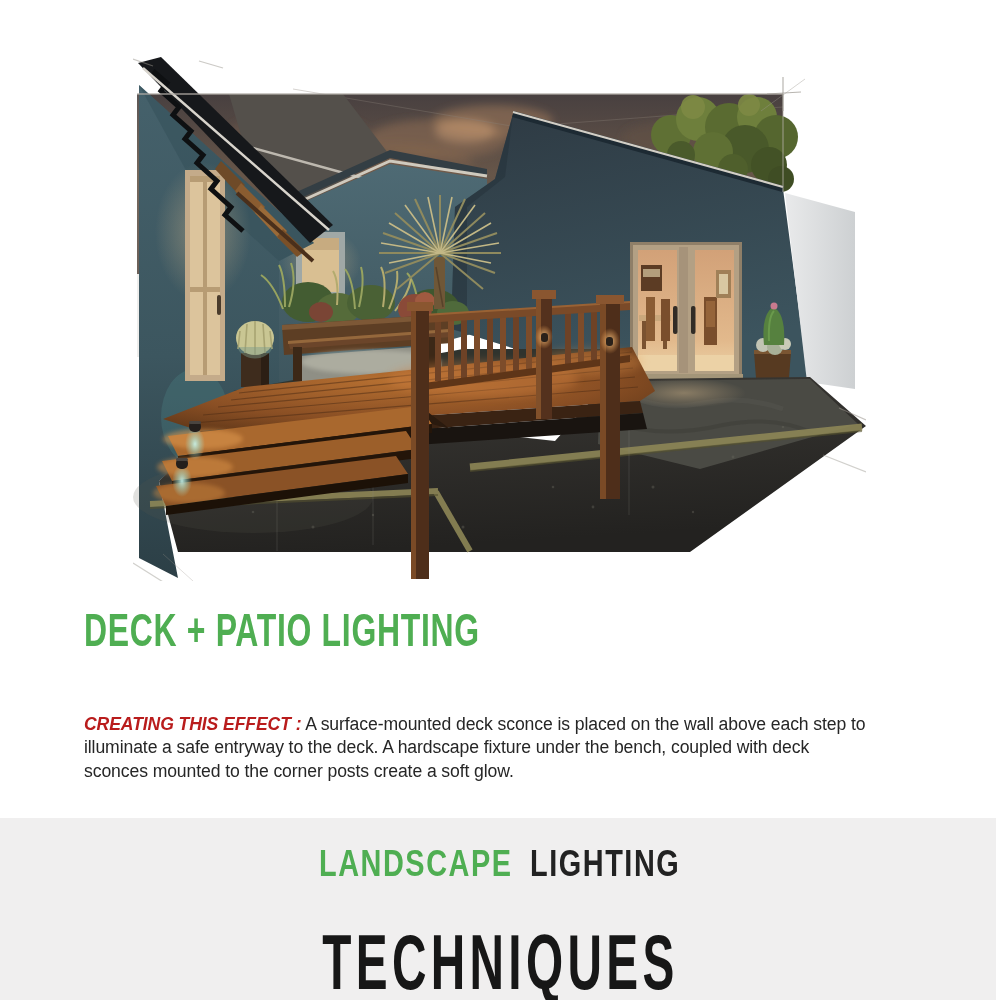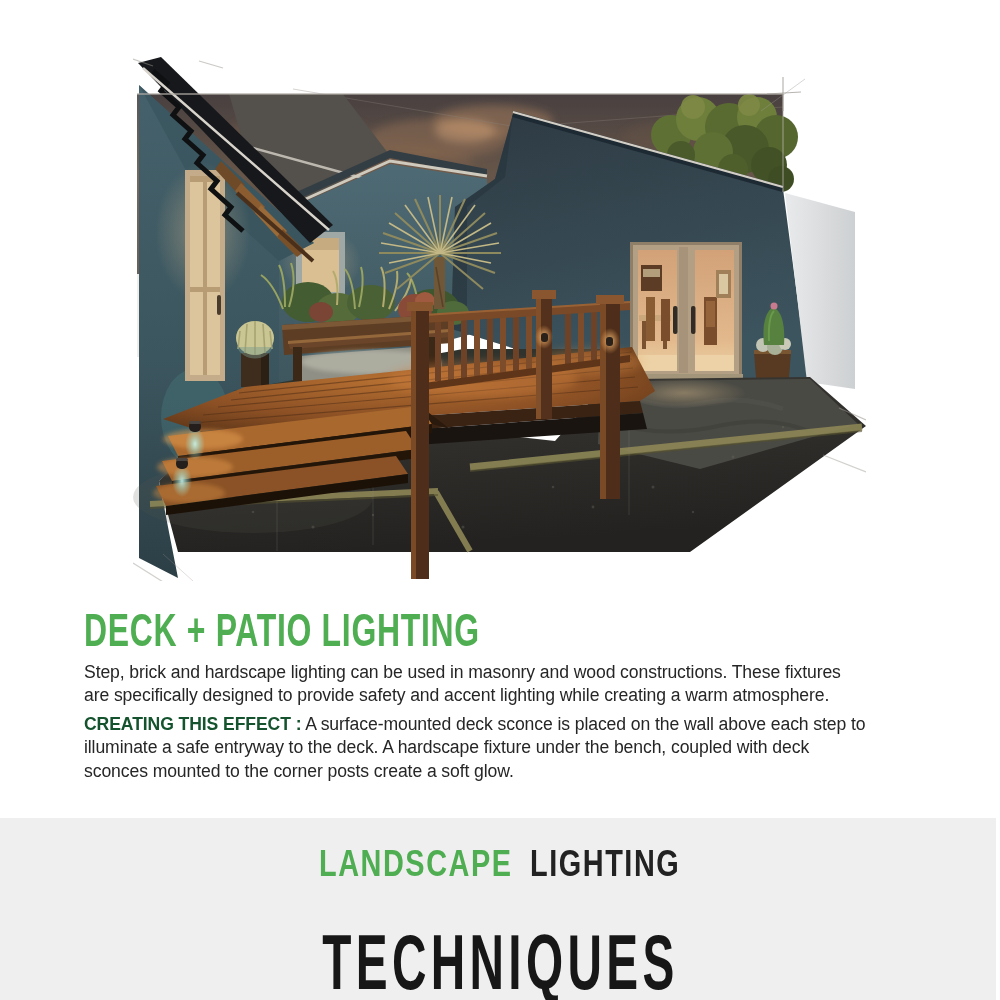--- a/index.html
+++ b/index.html
@@ -5,21 +5,21 @@
   html,body{margin:0;padding:0;background:#fff;}
   .poster{position:relative;width:996px;height:1000px;background:#ffffff;overflow:hidden;
           font-family:"Liberation Sans", sans-serif;}
   .illustration{position:absolute;left:133px;top:57px;width:733px;height:524px;}
   .headline{position:absolute;left:84px;top:606px;margin:0;color:#4fae52;
             font-size:47px;font-weight:700;line-height:1.0;letter-spacing:1px;white-space:nowrap;}
   .headline .squeeze{display:inline-block;transform:scaleX(.68);transform-origin:left top;}
   .copy{position:absolute;left:84px;width:852px;margin:0;color:#262626;
         font-size:17.6px;line-height:23.4px;letter-spacing:-0.1px;}
   .copy .pre{white-space:pre-line;}
-  .copy b{font-weight:700;color:#14532d;}
+  .copy b{font-weight:700;color:#b91c1c;font-style:italic;}
   .p1{top:661px;}
   .p2{top:713px;}
   .footer-band{position:absolute;left:0;top:818px;width:1000px;height:182px;background:#f0efef;}
   .brand-line{position:absolute;left:0;width:1000px;text-align:center;white-space:nowrap;}
   .brand-line .squeeze{display:inline-block;transform-origin:center top;white-space:nowrap;}
   .line1{top:25px;font-size:37px;font-weight:700;}
   .line1 .squeeze{transform:scaleX(.78);letter-spacing:2px;}
   .line1 .green{color:#4fae52;}
   .line1 .dark{color:#222222;margin-left:10px;}
   .line2{top:62px;font-size:77px;font-weight:700;color:#171717;margin-top:38px;}
@@ -435,24 +435,20 @@
         <line x1="0" y1="506" x2="46" y2="535" stroke-width="1.2" opacity="0.45"></line>
         <line x1="30" y1="497" x2="60" y2="524" stroke-width="1" opacity="0.3"></line>
       </g>
     </g>
   </svg>
 
   <h1 class="headline">
     <span class="squeeze">DECK + PATIO LIGHTING</span>
   </h1>
 
-  <p class="copy p1">
-    <span class="pre">Step, brick and hardscape lighting can be used in masonry and wood constructions. These fixtures
-are specifically designed to provide safety and accent lighting while creating a warm atmosphere.</span>
-  </p>
 
   <p class="copy p2">
     <b>CREATING THIS EFFECT :</b><span class="pre"> A surface-mounted deck sconce is placed on the wall above each step to
 illuminate a safe entryway to the deck. A hardscape fixture under the bench, coupled with deck
 sconces mounted to the corner posts create a soft glow.</span>
   </p>
 
   <div class="footer-band">
     <div class="brand-line line1">
       <span class="squeeze">

